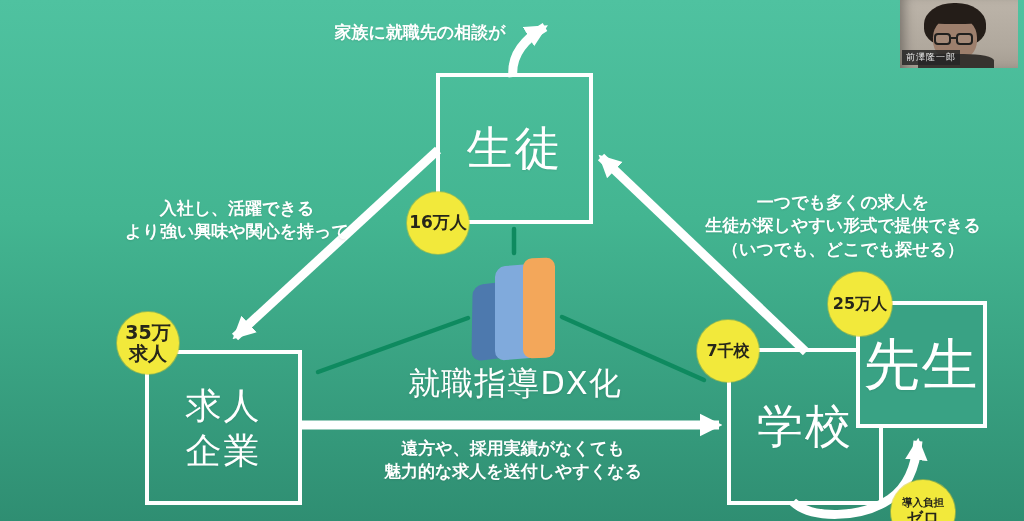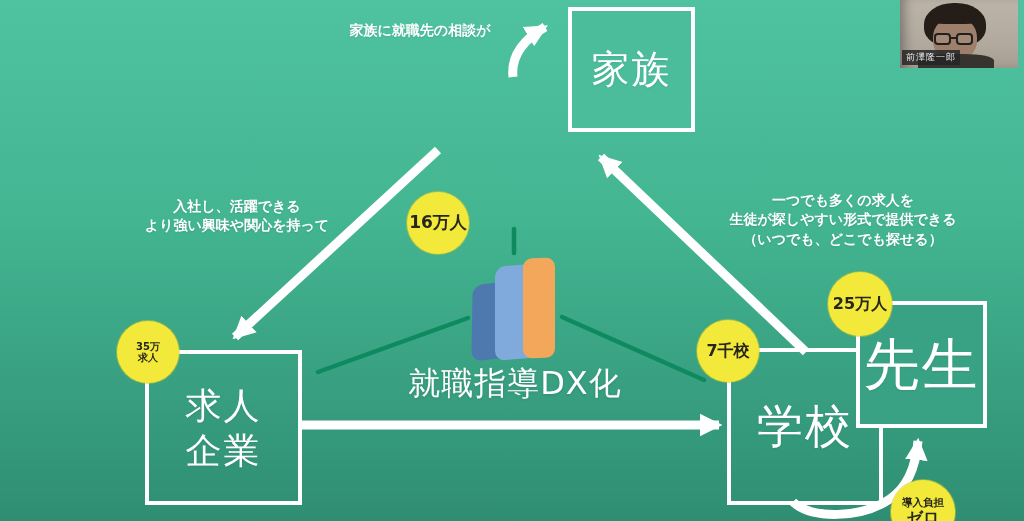--- a/index.html
+++ b/index.html
@@ -29,29 +29,29 @@
   
   .badge{
     position:absolute;z-index:30;border-radius:50%;
     background:var(--badge-yellow,#f2e93b);
     color:#26261a;font-weight:700;
     display:flex;flex-direction:column;align-items:center;justify-content:center;
     text-align:center;line-height:1.12;
     box-shadow:0 0 0 1px rgba(215,200,45,.55);
   }
   #badge-students{left:407px;top:192px;width:62px;height:62px;font-size:17px;}
-  #badge-jobs{left:117px;top:321px;width:62px;height:62px;font-size:10px;}
+  #badge-jobs{left:117px;top:312px;width:62px;height:62px;font-size:19px;}
   #badge-schools{left:697px;top:320px;width:62px;height:62px;font-size:16px;}
   #badge-teachers{left:828px;top:272px;width:64px;height:64px;font-size:16px;}
   #badge-zero{left:891px;top:480px;width:64px;height:64px;font-size:16px;}
   #badge-zero .small{font-size:10.5px;font-weight:700;}
   
   .ann{
     position:absolute;z-index:40;color:#fff;font-weight:600;
-    font-size:14px;line-height:1.38;text-align:center;
+    font-size:17px;line-height:1.38;text-align:center;
     text-shadow:0 1px 2px rgba(0,0,0,.10);
   }
   .ann span{display:block;}
   #ann-top{left:320px;top:21px;width:200px;}
   #ann-left{left:113px;top:197px;width:248px;}
   #ann-right{left:695px;top:191px;width:296px;}
   #ann-bottom{left:365px;top:437px;width:296px;}
   
   .logo{position:absolute;left:470px;top:256px;width:90px;height:105px;z-index:15;}
   .logo .shape{position:absolute;}
@@ -112,22 +112,22 @@
 
     <g stroke="#ffffff" stroke-width="9" fill="none">
       <path d="M513 77 C511 58 521 41 545 27" marker-end="url(#ah)"></path>
       <path d="M438 150 L235 337" marker-end="url(#ah)"></path>
       <path d="M806 352 L601 157" marker-end="url(#ah)"></path>
       <path d="M302 425 L719 425" marker-end="url(#ah)"></path>
       <path d="M793 502 C812 519 860 519 890 499 C908 487 916 464 918 441" marker-end="url(#ah)"></path>
     </g>
   </svg>
 
-  <div class="node" id="node-family">
-    <span class="nlabel">家族</span>
+  <div class="node" id="node-student">
+    <span class="nlabel">生徒</span>
   </div>
   <div class="node" id="node-company">
     <span class="nlabel">
       <span style="display:block;">求人</span>
       <span style="display:block;">企業</span>
     </span>
   </div>
   <div class="node" id="node-school">
     <span class="nlabel">学校</span>
   </div>
@@ -165,20 +165,24 @@
   </div>
   <div class="ann" id="ann-left">
     <span>入社し、活躍できる</span>
     <span>より強い興味や関心を持って</span>
   </div>
   <div class="ann" id="ann-right">
     <span>一つでも多くの求人を</span>
     <span>生徒が探しやすい形式で提供できる</span>
     <span>（いつでも、どこでも探せる）</span>
   </div>
+  <div class="ann" id="ann-bottom">
+    <span>遠方や、採用実績がなくても</span>
+    <span>魅力的な求人を送付しやすくなる</span>
+  </div>
 
   <div id="webcam">
     <div class="hair"></div>
     <div class="face"></div>
     <div class="fringe"></div>
     <div class="lens l"></div>
     <div class="lens r"></div>
     <div class="bridge"></div>
     <div class="shirt"></div>
     <div class="nameplate">前澤隆一郎</div>

